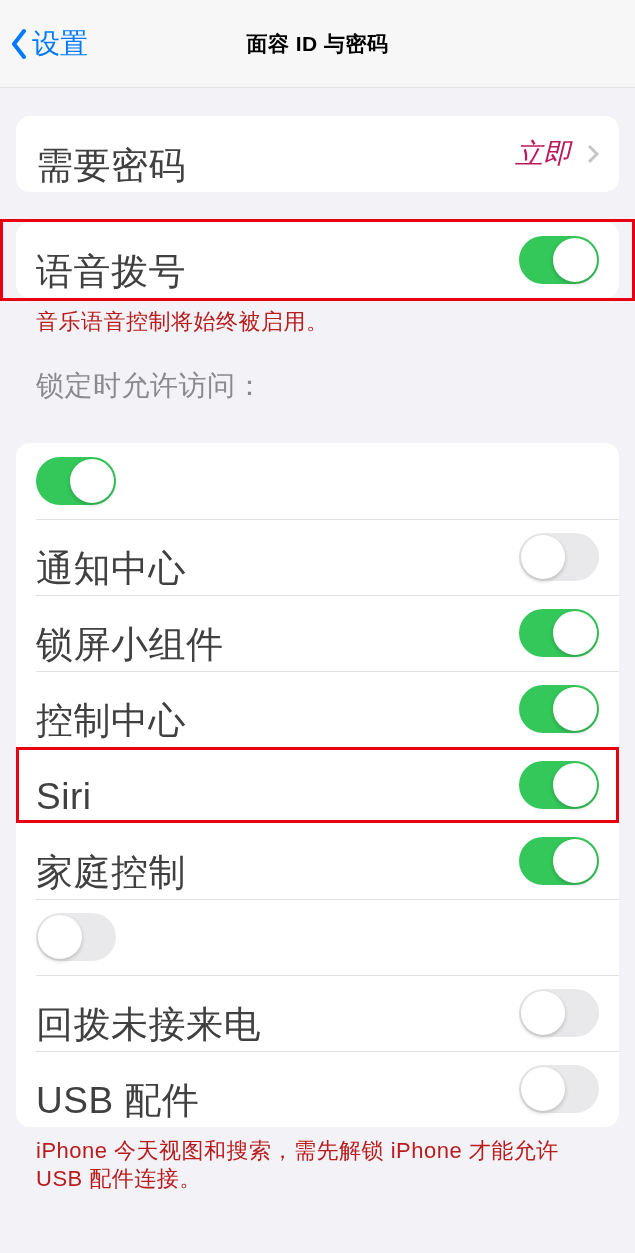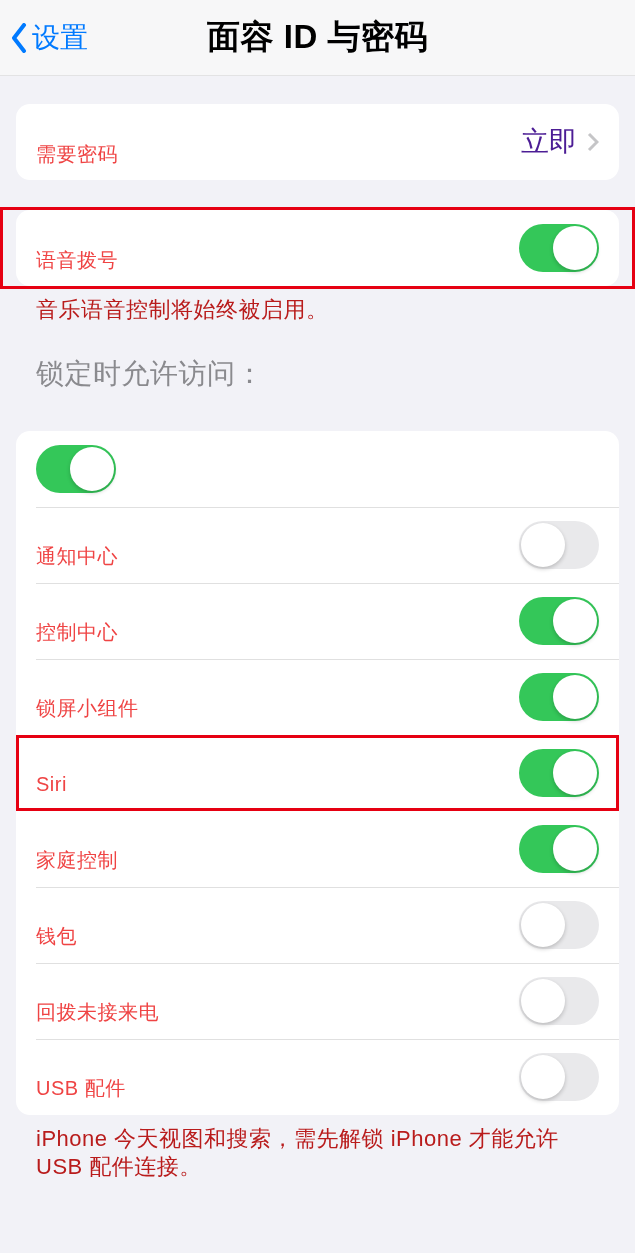--- a/index.html
+++ b/index.html
@@ -9,21 +9,21 @@
       -webkit-font-smoothing: antialiased;
     }
     body {
       width: 635px;
       height: 1253px;
       background: #f2f2f7;
       font-family: -apple-system, "SF Pro Text", "Helvetica Neue", Arial, sans-serif;
       overflow: hidden;
     }
     .nav-bar {
-      height: 76px;
+      height: 88px;
       background: #f7f7f8;
       border-bottom: 1px solid rgba(0,0,0,0.08);
       display: flex;
       align-items: center;
       position: relative;
       padding: 0 10px;
     }
     .back-btn {
       display: flex;
       align-items: center;
@@ -33,21 +33,21 @@
       gap: 4px;
     }
     .chevron-left {
       width: 18px;
       height: 30px;
     }
     .nav-title {
       position: absolute;
       left: 50%;
       transform: translateX(-50%);
-      font-size: 33px;
+      font-size: 21px;
       font-weight: 600;
       color: #000;
       letter-spacing: 0.5px;
     }
     .content {
       padding: 0;
     }
     .group {
       margin: 30px 16px 0 16px;
       background: #fff;
@@ -68,29 +68,30 @@
       content: '';
       position: absolute;
       top: 0;
       left: 20px;
       right: 0;
       height: 1px;
       background: rgba(0,0,0,0.12);
     }
     .row-label {
       flex: 1;
-      font-size: 20px;
-      color: #ef4444;
+      font-size: 37px;
+      color: #404040;
       letter-spacing: 0.5px;
       margin-top: 24px;
     }
     .row-value {
       font-size: 28px;
-      color: #4c1d95;
-      margin-right: 10px;
+      color: #be185d;
+      margin-right: 16px;
+      font-style: italic;
     }
     .chevron-right {
       width: 12px;
       height: 20px;
       fill: none;
       stroke: #c5c5c7;
       stroke-width: 3;
     }
     .toggle {
       width: 80px;
@@ -190,46 +191,45 @@
           <div class="toggle-knob"></div>
         </div>
       </div>
       <div class="row">
         <div class="row-label">通知中心</div>
         <div class="toggle off">
           <div class="toggle-knob"></div>
         </div>
       </div>
       <div class="row">
+        <div class="row-label">锁屏小组件</div>
+        <div class="toggle on">
+          <div class="toggle-knob"></div>
+        </div>
+      </div>
+      <div class="row">
         <div class="row-label">控制中心</div>
         <div class="toggle on">
           <div class="toggle-knob"></div>
         </div>
       </div>
       <div class="row">
-        <div class="row-label">锁屏小组件</div>
-        <div class="toggle on">
-          <div class="toggle-knob"></div>
-        </div>
-      </div>
-      <div class="row">
         <div class="row-label">Siri</div>
         <div class="toggle on">
           <div class="toggle-knob"></div>
         </div>
       </div>
       <div class="highlight-box" style="top: 304px; left: 0px; right: 0px; height: 76px;"></div>
       <div class="row">
         <div class="row-label">家庭控制</div>
         <div class="toggle on">
           <div class="toggle-knob"></div>
         </div>
       </div>
       <div class="row">
-        <div class="row-label">钱包</div>
         <div class="toggle off">
           <div class="toggle-knob"></div>
         </div>
       </div>
       <div class="row">
         <div class="row-label">回拨未接来电</div>
         <div class="toggle off">
           <div class="toggle-knob"></div>
         </div>
       </div>

